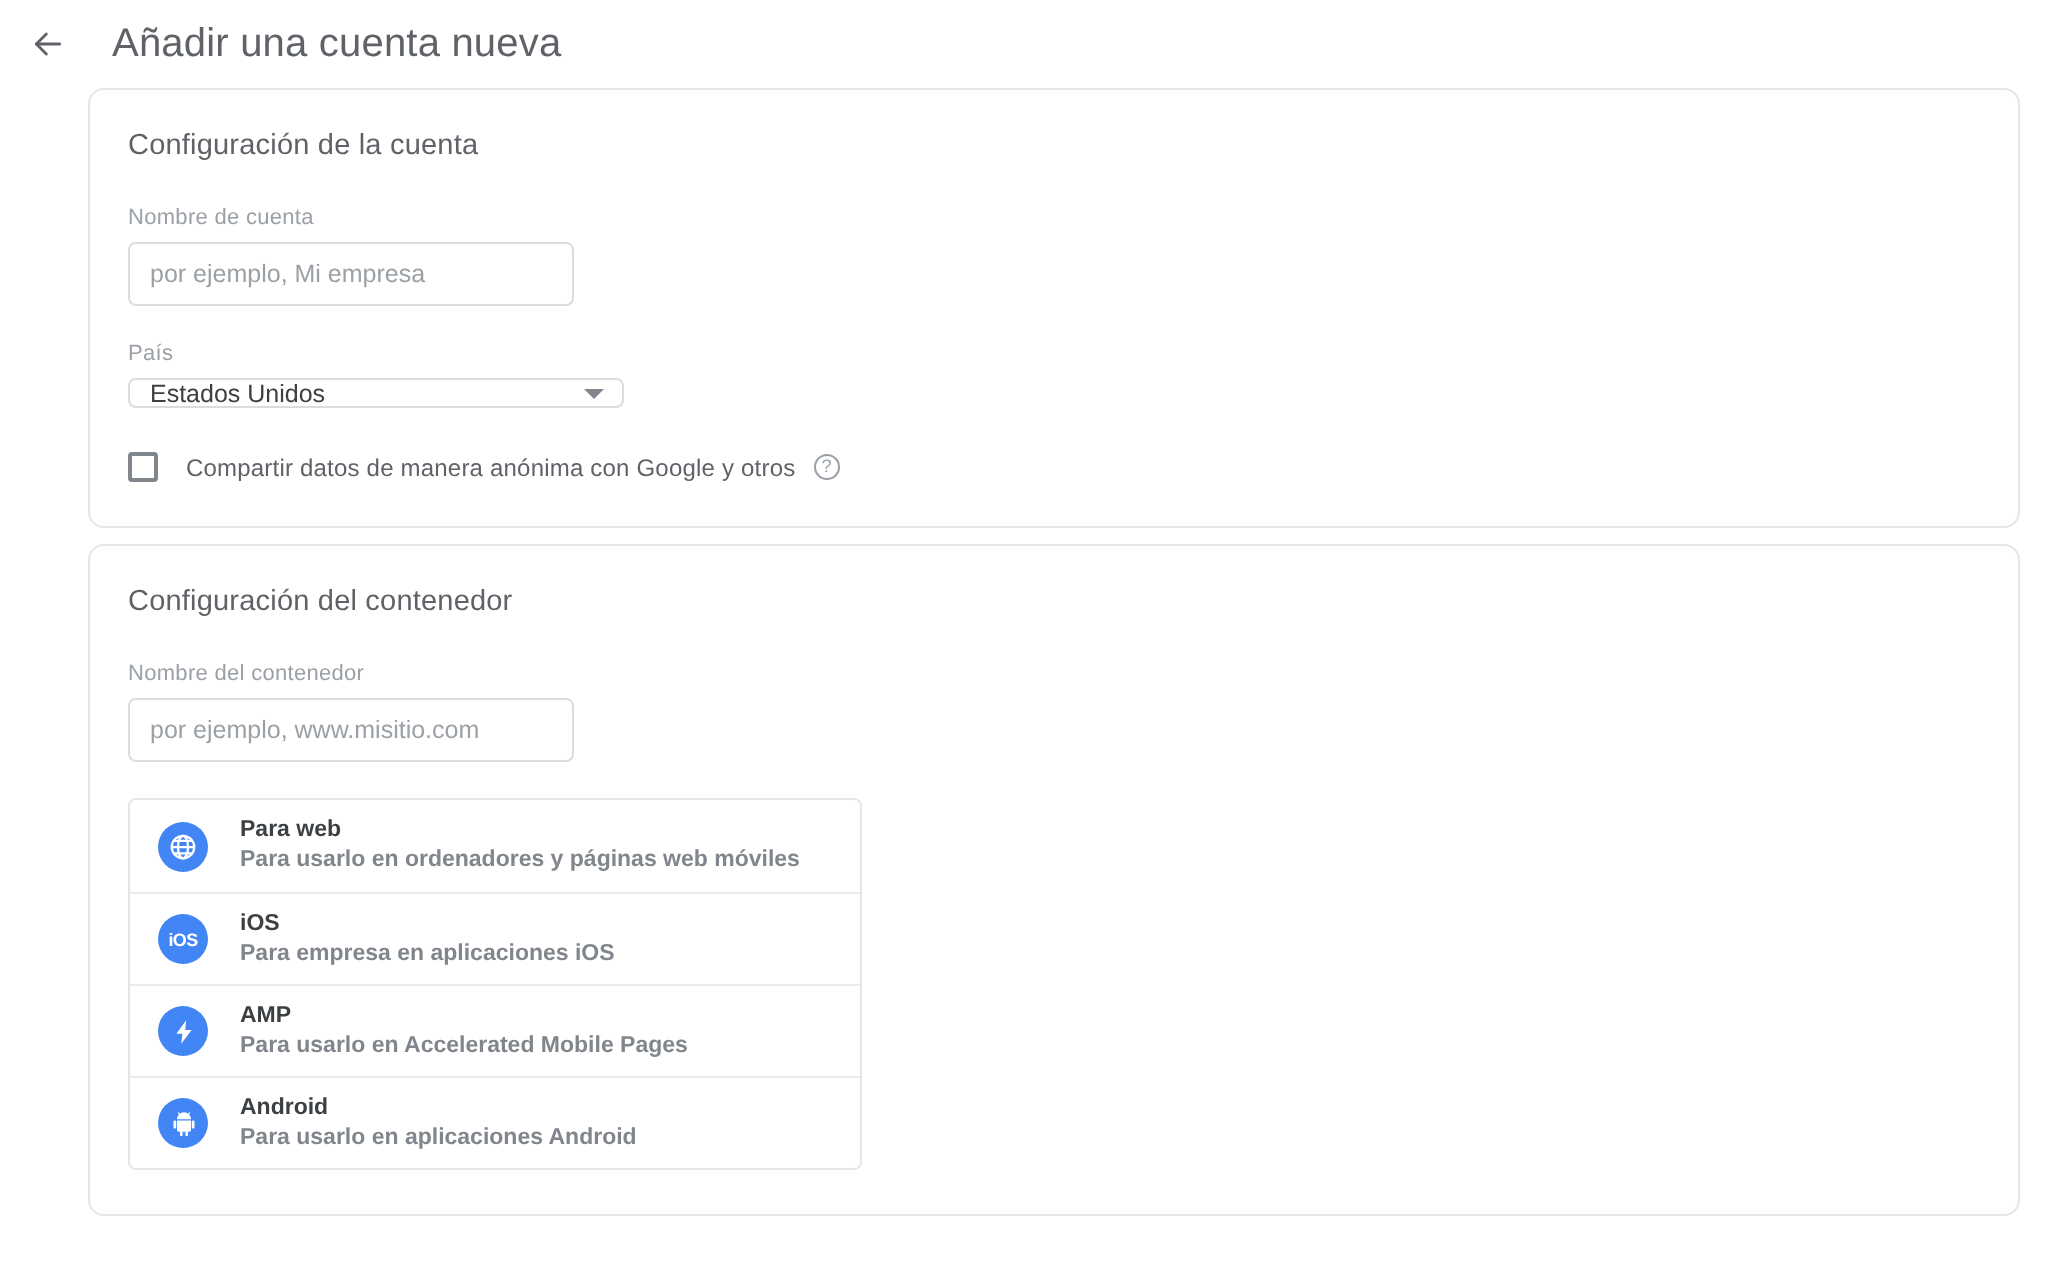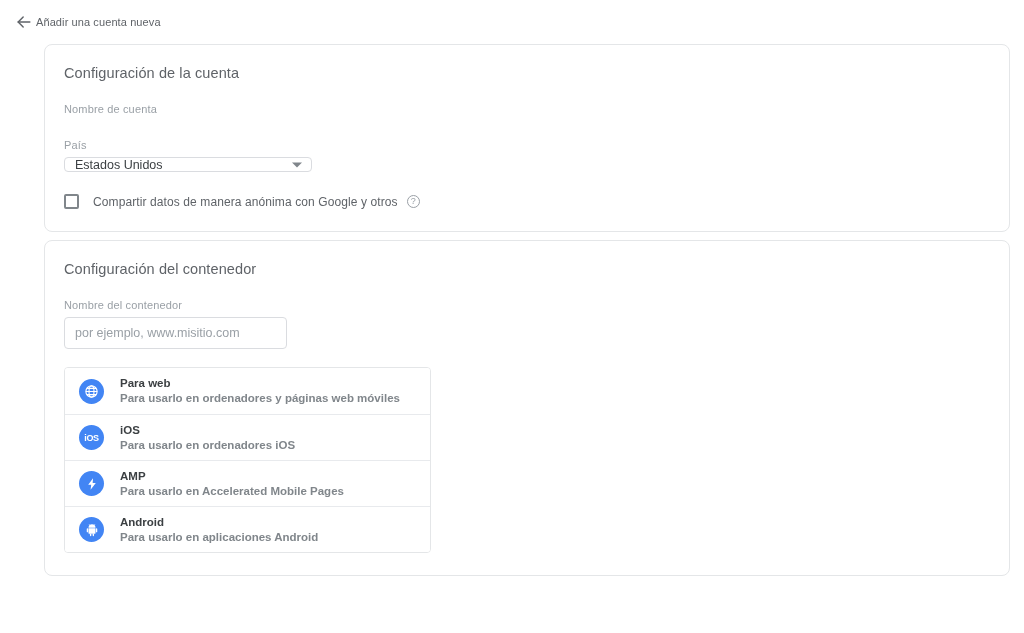--- a/index.html
+++ b/index.html
@@ -25,21 +25,22 @@
     display: flex;
     align-items: center;
     justify-content: center;
     cursor: pointer;
     border: none;
     background: transparent;
     padding: 0;
   }
   .back-btn svg { display: block; }
   .page-title {
-    font-size: 11px;
+    margin-left: 20px;
+    font-size: 20px;
     color: #5f6368;
     font-weight: 400;
     letter-spacing: .1px;
   }
 
   
   .content {
     padding: 0 14px 0 44px;
   }
   .card {
@@ -211,20 +212,21 @@
   </button>
   <div class="page-title">Añadir una cuenta nueva</div>
 </div>
 
 <div class="content">
 
   <div class="card">
     <div class="card-title">Configuración de la cuenta</div>
 
     <div class="field-label">Nombre de cuenta</div>
+    <input class="text-input" type="text" placeholder="por ejemplo, Mi empresa" style="">
 
     <div class="spacer-18"></div>
 
     <div class="field-label">País</div>
     <div class="select-wrap">
       <div class="select-box">Estados Unidos</div>
       <span class="caret"></span>
     </div>
 
     <div class="spacer-22"></div>
@@ -262,21 +264,21 @@
           <span class="pf-desc">Para usarlo en ordenadores y páginas web móviles</span>
         </span>
       </div>
 
       <div class="platform-row">
         <span class="pf-icon">
           <span class="ios-text">iOS</span>
         </span>
         <span class="pf-text">
           <span class="pf-name">iOS</span>
-          <span class="pf-desc">Para usarlo en ordenadores iOS</span>
+          <span class="pf-desc">Para empresa en aplicaciones iOS</span>
         </span>
       </div>
 
       <div class="platform-row">
         <span class="pf-icon">
           <svg width="14" height="14" viewBox="0 0 24 24" fill="#ffffff">
             <polygon points="13.8,2 5.5,13.4 10.6,13.4 9.6,22 18.5,10.3 13.1,10.3"></polygon>
           </svg>
         </span>
         <span class="pf-text">

